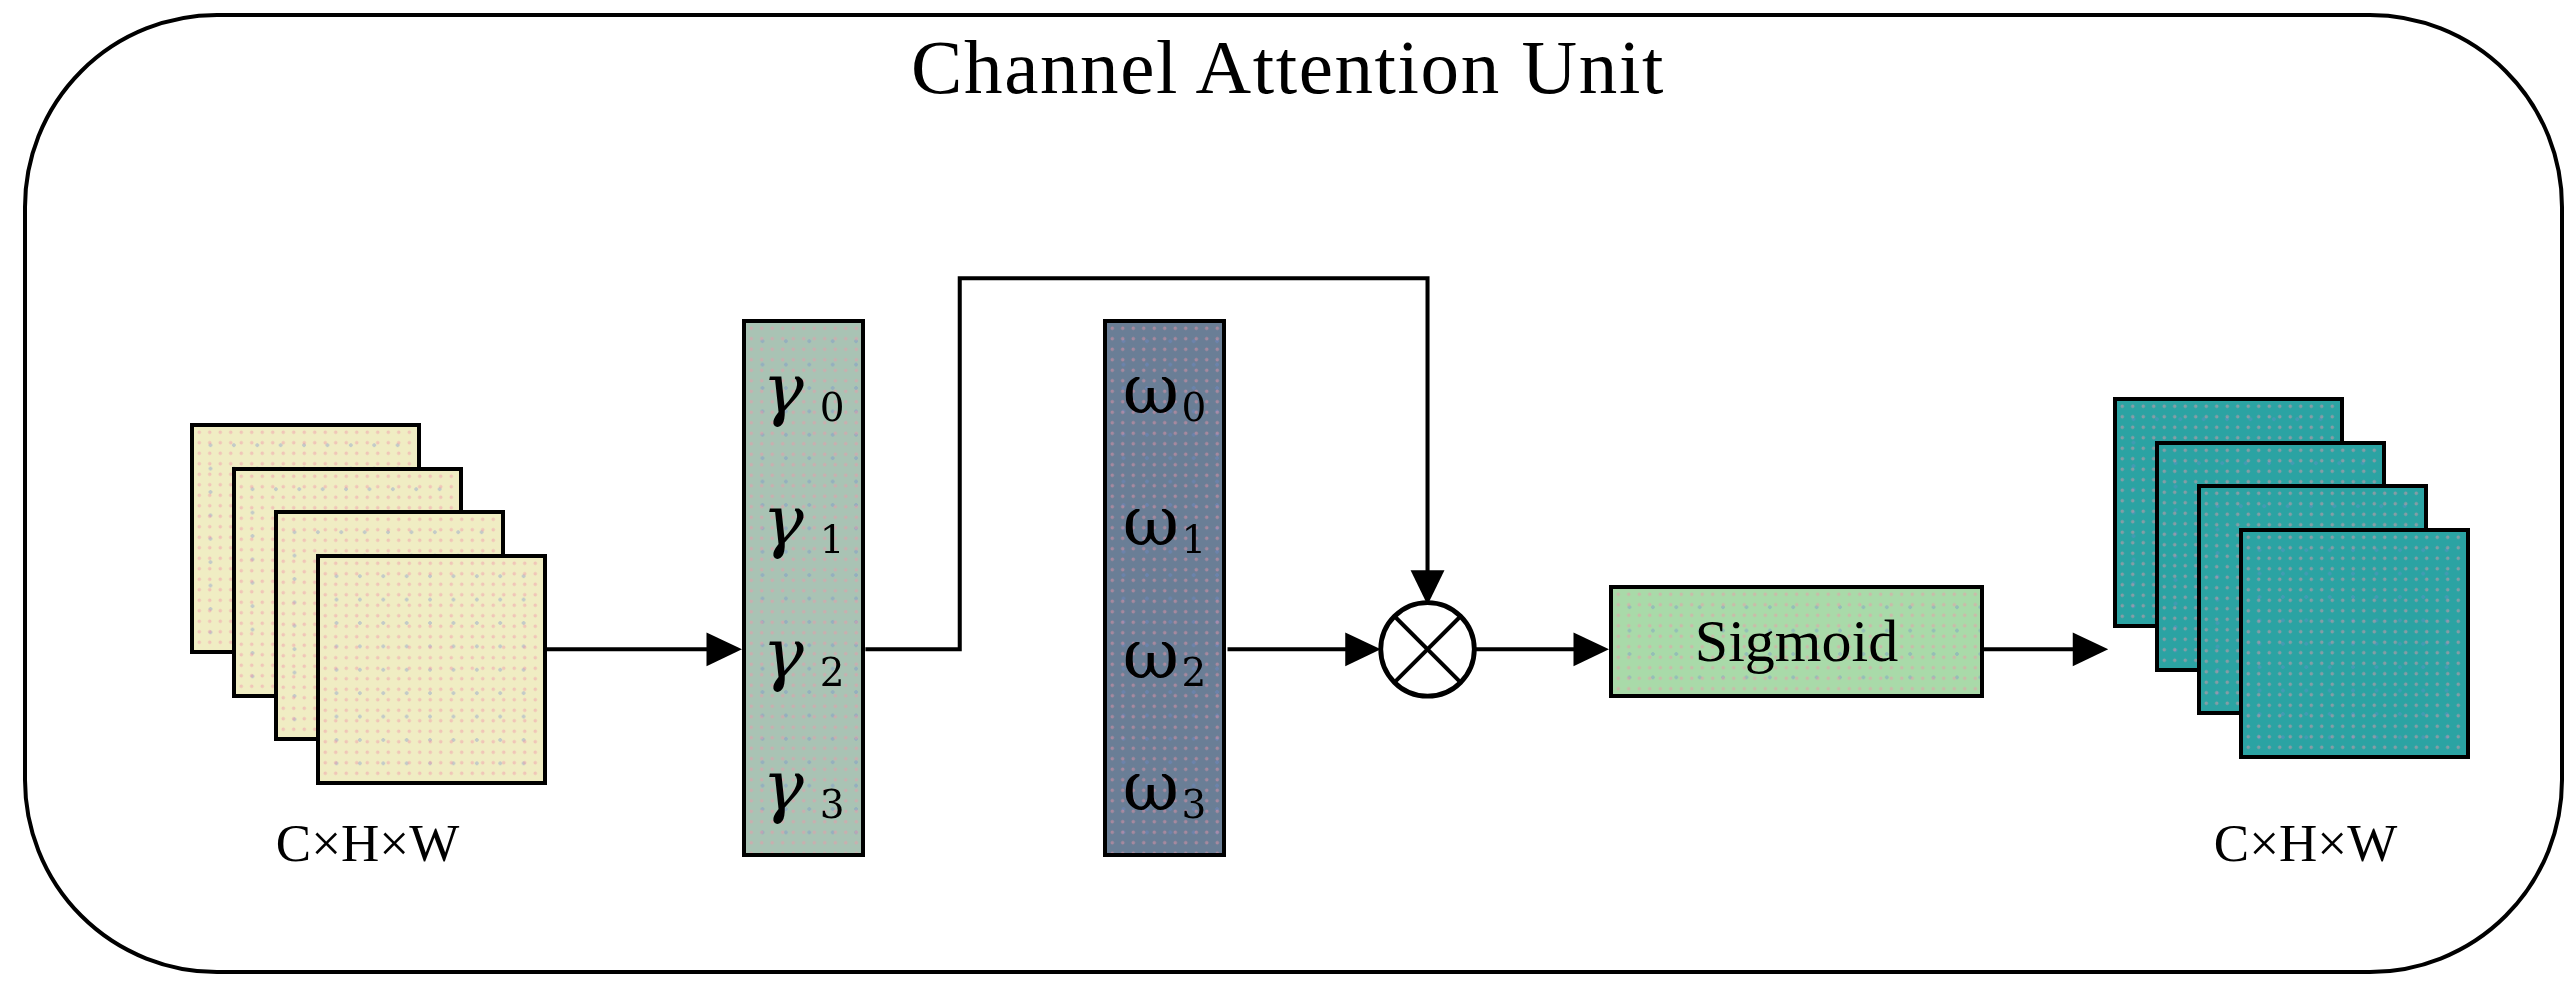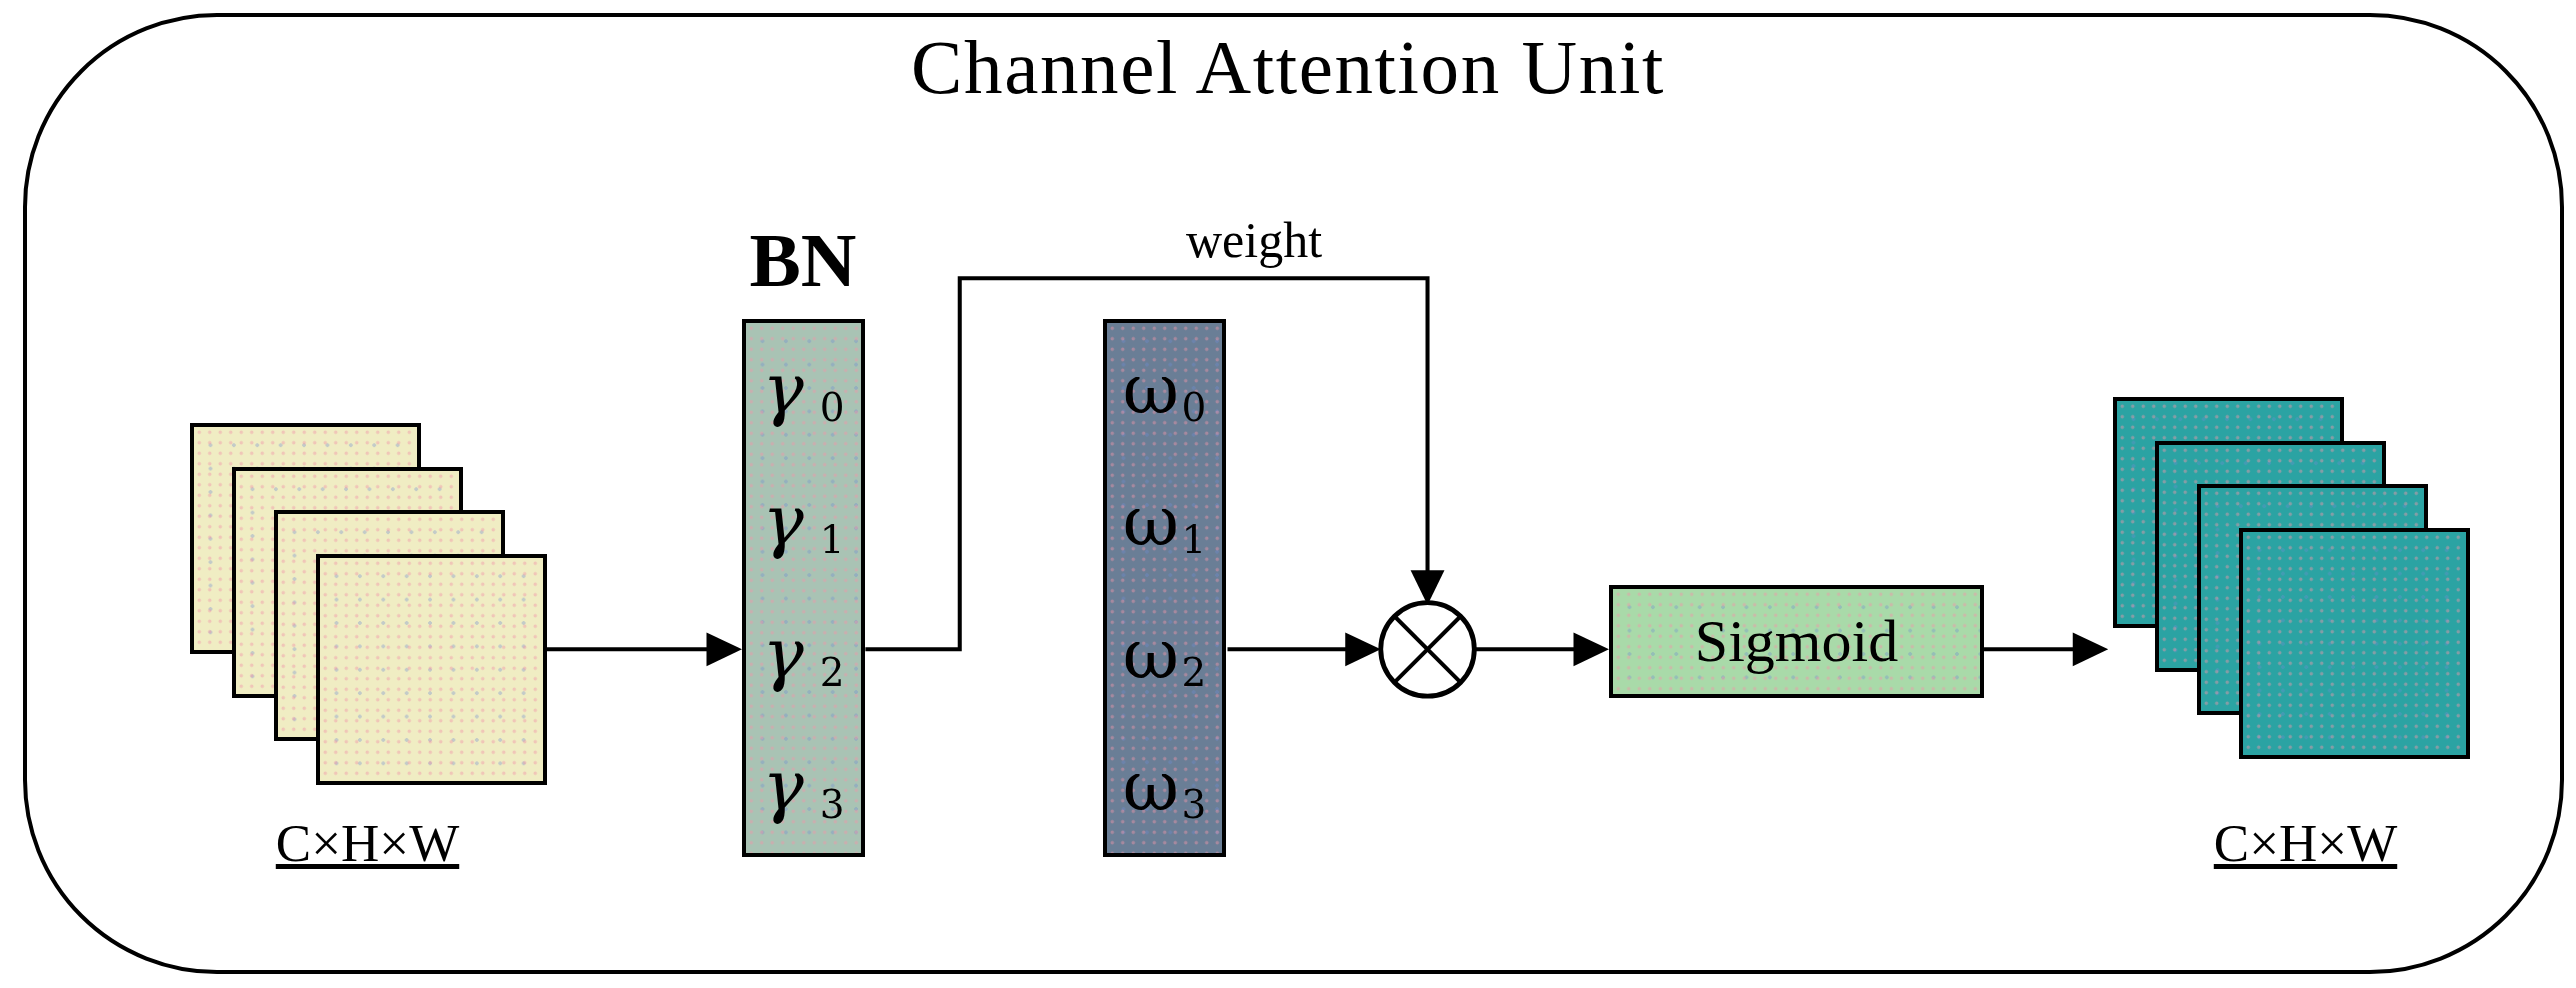--- a/index.html
+++ b/index.html
@@ -25,21 +25,21 @@
   .stack{position:absolute;}
   .sq{position:absolute;width:231px;height:231px;border:4.8px solid #000;
       box-sizing:border-box;}
   .stack-in  .sq{background-color:var(--input_fill,#F0EDC3);}
   .stack-out .sq{background-color:var(--output_fill,#2BA3A3);}
   .s1{left:0px;top:0px;}  .s2{left:42px;top:44px;}
   .s3{left:84px;top:87px;} .s4{left:126px;top:131px;}
   .stack-in{left:190px;top:423px;width:484px;height:484px;}
   .stack-out{left:2113px;top:397px;width:484px;height:484px;}
 
-  .dim-label{position:absolute;width:339px;text-align:center;font-size:53px;text-decoration:underline;}
+  .dim-label{position:absolute;width:339px;text-align:center;font-size:53px;}
   .dim-in{left:198px;top:813px;}
   .dim-out{left:2136px;top:813px;}
 
   
   .pillar{position:absolute;top:319px;width:123px;height:538px;
           border:4.8px solid #000;box-sizing:border-box;
           display:flex;flex-direction:column;}
   .bn-col{left:742px;background-color:var(--bn_fill,#A9C3B4);}
   .w-col{left:1103px;background-color:var(--weight_fill,#6A7E96);}
   .pcell{flex:1;display:flex;align-items:center;justify-content:center;}
@@ -76,41 +76,39 @@
   <div class="title">Channel Attention Unit</div>
 
   <div class="stack stack-in">
     <div class="sq dotted s1"></div>
     <div class="sq dotted s2"></div>
     <div class="sq dotted s3"></div>
     <div class="sq dotted s4"></div>
   </div>
   <div class="dim-label dim-in">C×H×W</div>
 
-  <div class="bn-title">BN</div>
   <div class="pillar bn-col dotted">
     <div class="pcell">
       <span class="greek gamma">γ</span>
         <span class="sub gsub">0</span>
     </div>
     <div class="pcell">
       <span class="greek gamma">γ</span>
         <span class="sub gsub">1</span>
     </div>
     <div class="pcell">
       <span class="greek gamma">γ</span>
         <span class="sub gsub">2</span>
     </div>
     <div class="pcell">
       <span class="greek gamma">γ</span>
         <span class="sub gsub">3</span>
     </div>
   </div>
 
-  <div class="weight-title">weight</div>
   <div class="pillar w-col dotted">
     <div class="pcell">
       <span class="greek">ω</span>
         <span class="sub wsub">0</span>
     </div>
     <div class="pcell">
       <span class="greek">ω</span>
         <span class="sub wsub">1</span>
     </div>
     <div class="pcell">

